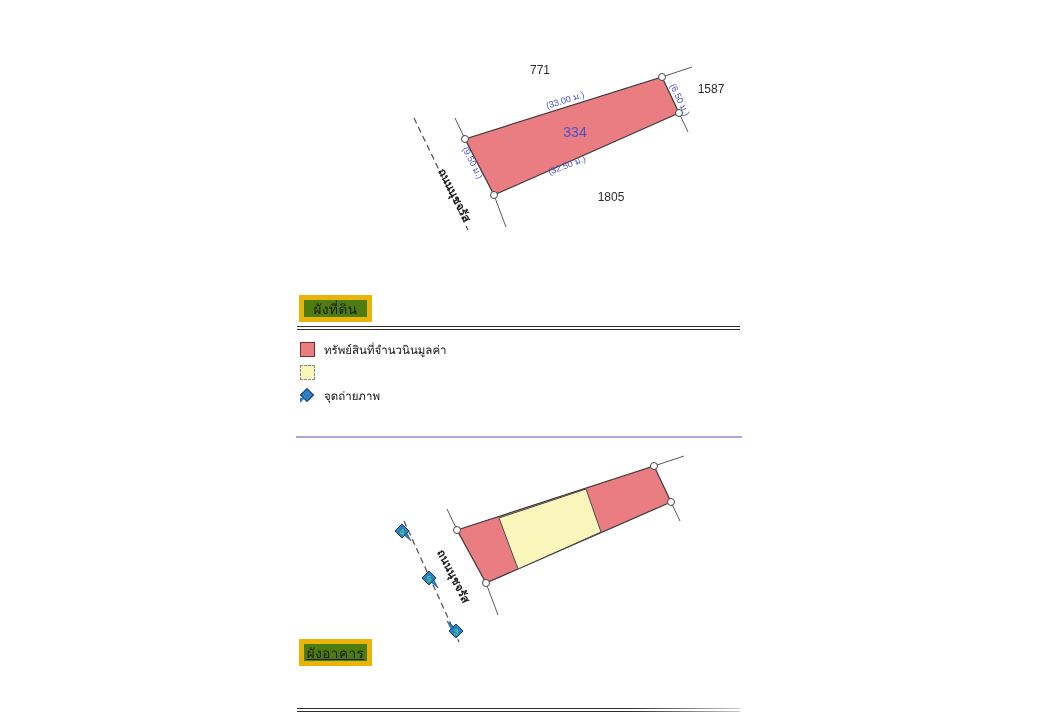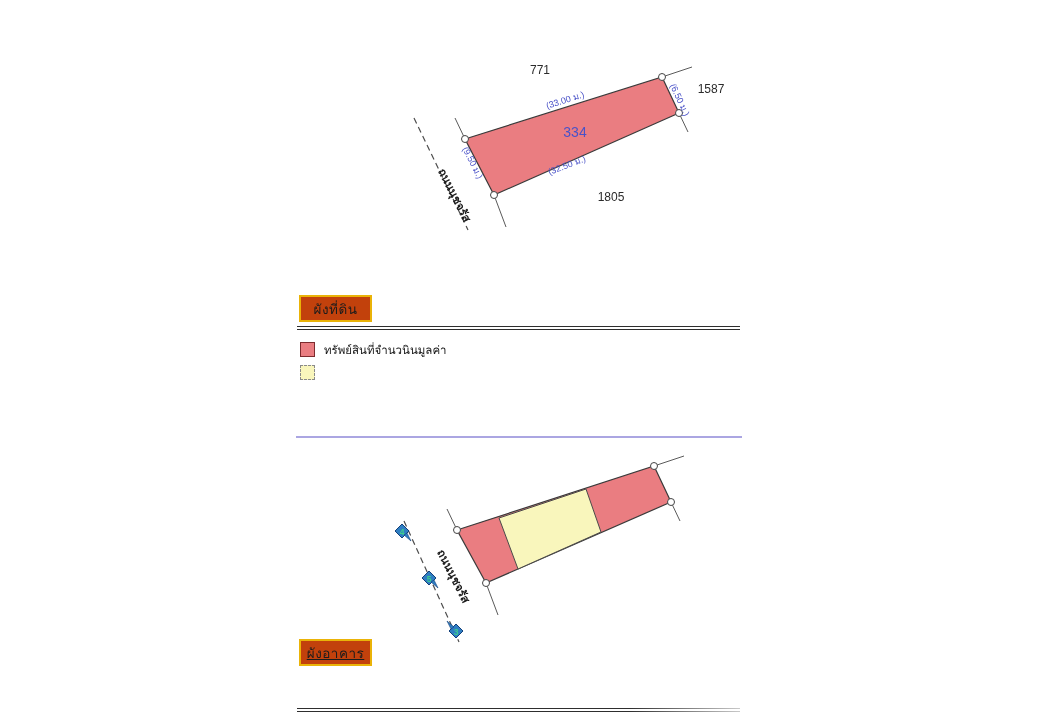--- a/index.html
+++ b/index.html
@@ -3,21 +3,21 @@
 <meta charset="utf-8">
 <style>
   * { margin:0; padding:0; box-sizing:border-box; }
   body { background:#e9e9e9; font-family:"Liberation Sans", sans-serif; }
   .page {
     position:relative; width:1040px; height:720px; background:#ffffff;
     overflow:hidden; margin:0 auto;
   }
   svg text { font-family:"Liberation Sans", sans-serif; }
   .section-box {
-    position:absolute; border:2px solid #eab308; background:#c2410c;
+    position:absolute; border:5px solid #eab308; background:#4d7c0f;
     display:flex; align-items:center; justify-content:center;
     font-size:13.5px; color:#1c1c1c; letter-spacing:0.5px;text-align:center;
   }
   .double-rule { position:absolute; height:4px; border-top:1.4px solid #2e2e2e; border-bottom:1.4px solid #2e2e2e; }
   .double-rule.faded { border-image: linear-gradient(to right,#2e2e2e 75%, rgba(46,46,46,0.25)) 1; }
   .lavender-rule { position:absolute; height:2px; background:#aba6e2; }
   .legend { position:absolute; left:300px; top:338px; }
   .legend-row { display:flex; align-items:center; height:23px; }
   .legend-label { font-size:11.5px; color:#151515; margin-left:9px; white-space:nowrap; }
   .swatch { width:15px; height:15px; flex:0 0 auto; }
@@ -117,20 +117,27 @@
   <div class="double-rule" style="left:297px; top:326px; width:443px;"></div>
 
   <div class="legend">
     <div class="legend-row">
       <span class="swatch red"></span>
       <span class="legend-label">ทรัพย์สินที่จำนวนินมูลค่า</span>
     </div>
     <div class="legend-row">
       <span class="swatch yellow"></span>
     </div>
+    <div class="legend-row">
+      <span class="diamond-wrap">
+        <span class="diamond"></span>
+          <span class="diamond-tail"></span>
+      </span>
+      <span class="legend-label">จุดถ่ายภาพ</span>
+    </div>
   </div>
 
   <div class="lavender-rule" style="left:296px; top:436px; width:446px;"></div>
 
   <div class="section-box" style="left:299px; top:639px; width:73px; height:27px;text-decoration:underline;">ผังอาคาร</div>
   <div class="double-rule faded" style="left:297px; top:708px; width:443px;"></div>
 
   <div class="tsgs-box">TSGS</div>
 
 </div>

